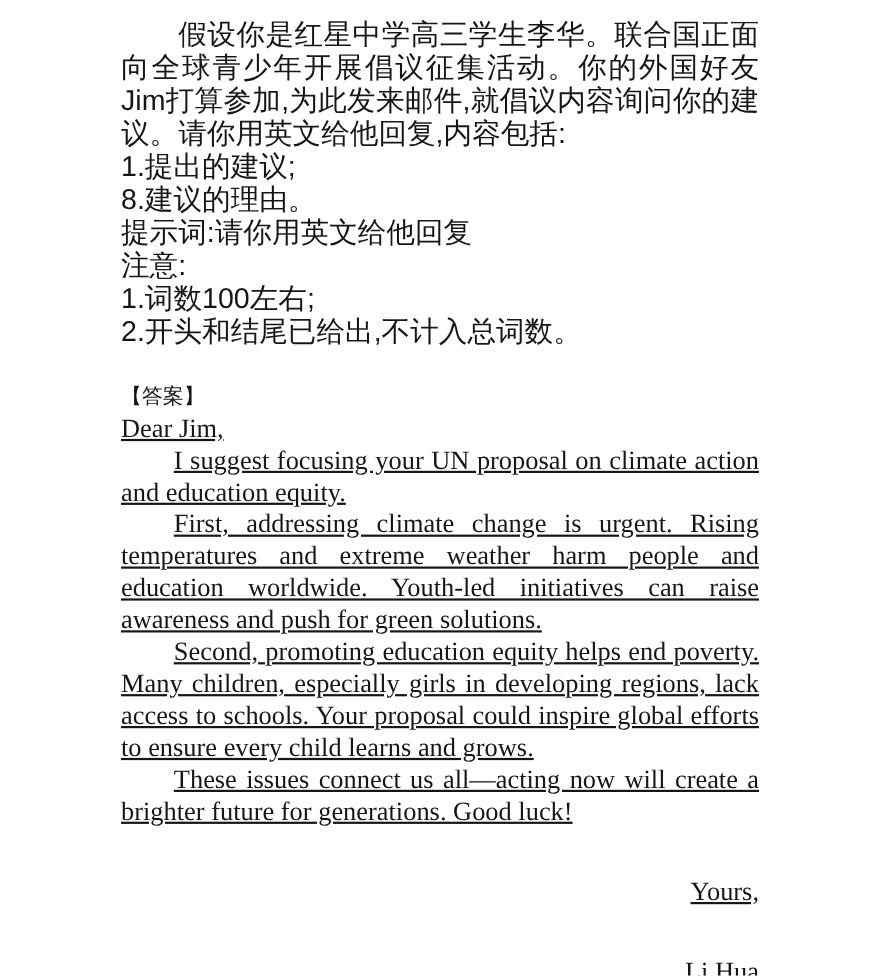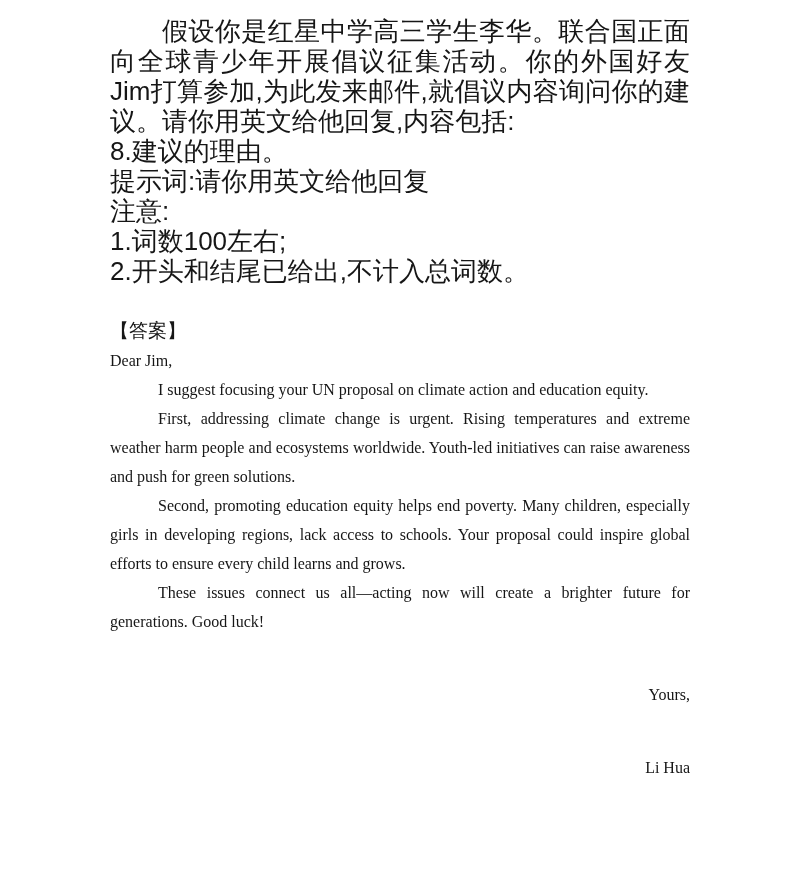--- a/index.html
+++ b/index.html
@@ -37,52 +37,54 @@
   .heading {
     font-family: "Liberation Serif", serif;
     font-size: 19px;
     line-height: 30px;
     margin: 30px 0 0 0;
     font-weight: normal;
   }
   
   .en {
     font-family: "Liberation Serif", serif;
-    font-size: 16px;
+    font-size: 24px;
     line-height: 29px;
     margin: 0;
     color: #161616;
+    text-decoration: underline;
   }
   .en.body {
     text-align: justify;
     text-indent: 48px;
   }
   .en.right {
     text-align: right;
     margin-top: 44px;
   }
 </style>
 </head>
 <body>
 
 <div class="page">
 
   <section>
     <p class="cn justify indent">假设你是红星中学高三学生李华。联合国正面向全球青少年开展倡议征集活动。你的外国好友Jim打算参加,为此发来邮件,就倡议内容询问你的建议。请你用英文给他回复,内容包括:</p>
+    <p class="cn">1.提出的建议;</p>
     <p class="cn">8.建议的理由。</p>
     <p class="cn">提示词:请你用英文给他回复</p>
     <p class="cn">注意:</p>
     <p class="cn">1.词数100左右;</p>
     <p class="cn">2.开头和结尾已给出,不计入总词数。</p>
   </section>
 
   <section>
     <p class="heading">【答案】</p>
     <p class="en">Dear Jim,</p>
     <p class="en body">I suggest focusing your UN proposal on climate action and education equity.</p>
-    <p class="en body">First, addressing climate change is urgent. Rising temperatures and extreme weather harm people and ecosystems worldwide. Youth-led initiatives can raise awareness and push for green solutions.</p>
+    <p class="en body">First, addressing climate change is urgent. Rising temperatures and extreme weather harm people and education worldwide. Youth-led initiatives can raise awareness and push for green solutions.</p>
     <p class="en body">Second, promoting education equity helps end poverty. Many children, especially girls in developing regions, lack access to schools. Your proposal could inspire global efforts to ensure every child learns and grows.</p>
     <p class="en body">These issues connect us all—acting now will create a brighter future for generations. Good luck!</p>
     <p class="en right">Yours,</p>
     <p class="en right">Li Hua</p>
   </section>
 
 </div>
 
 </body></html>

